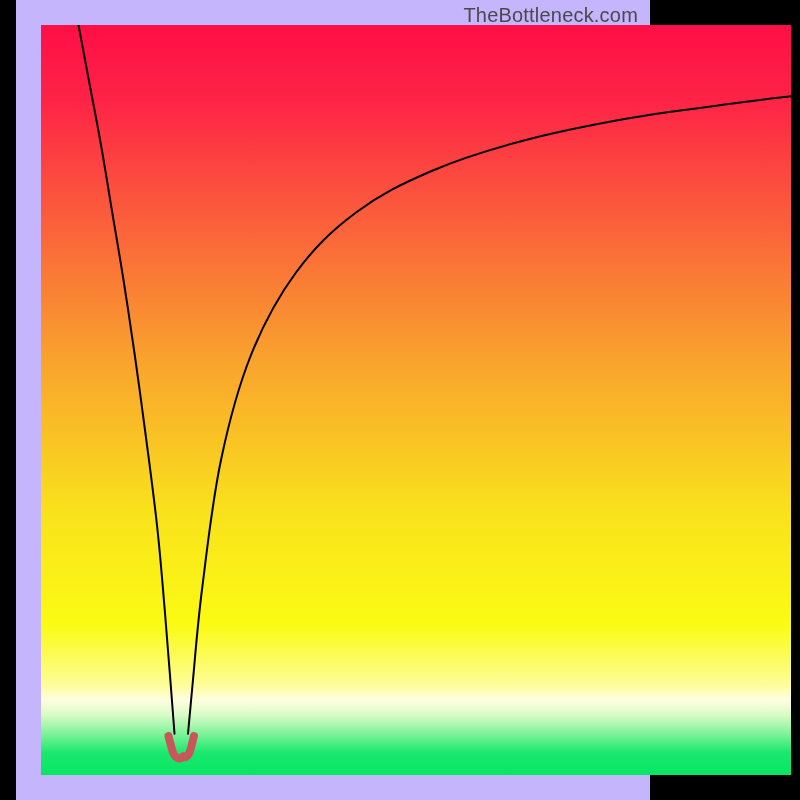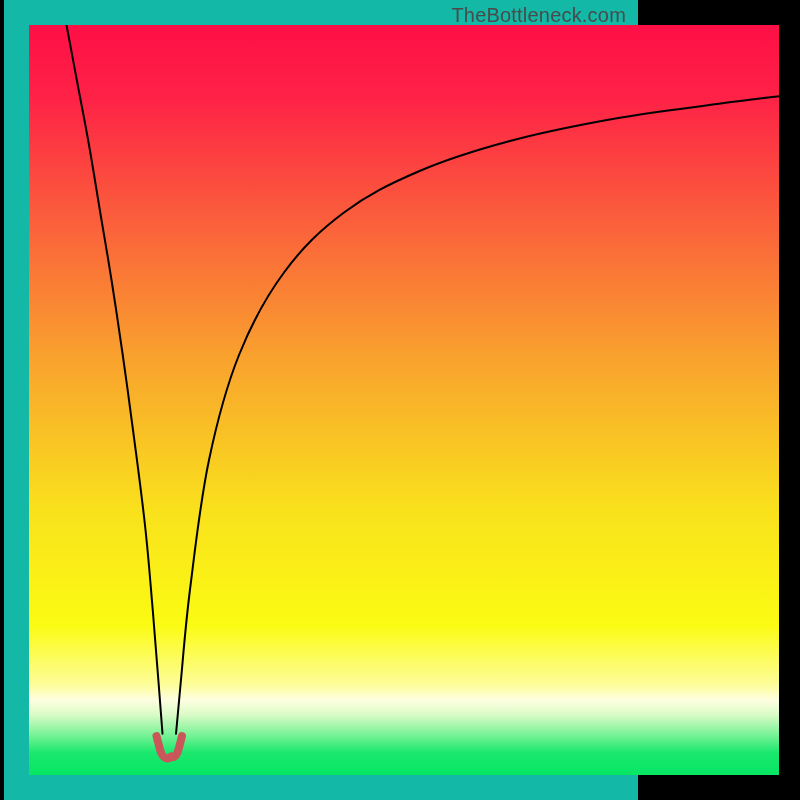--- a/index.html
+++ b/index.html
@@ -5,25 +5,25 @@
   html, body {
     margin: 0;
     padding: 0;
     width: 800px;
     height: 800px;
     background: #000;
     overflow: hidden;
   }
   .frame {
     position: absolute;
-    left: 4px;
+    left: 16px;
     top: 0;
     width: 634px;
     height: 800px;
-    background: #14b8a6;
+    background: #c4b5fd;
   }
   .plot {
     position: absolute;
     left: 25px;
     top: 25px;
     width: 750px;
     height: 750px;
     overflow: hidden;
   }
   .gradient {

